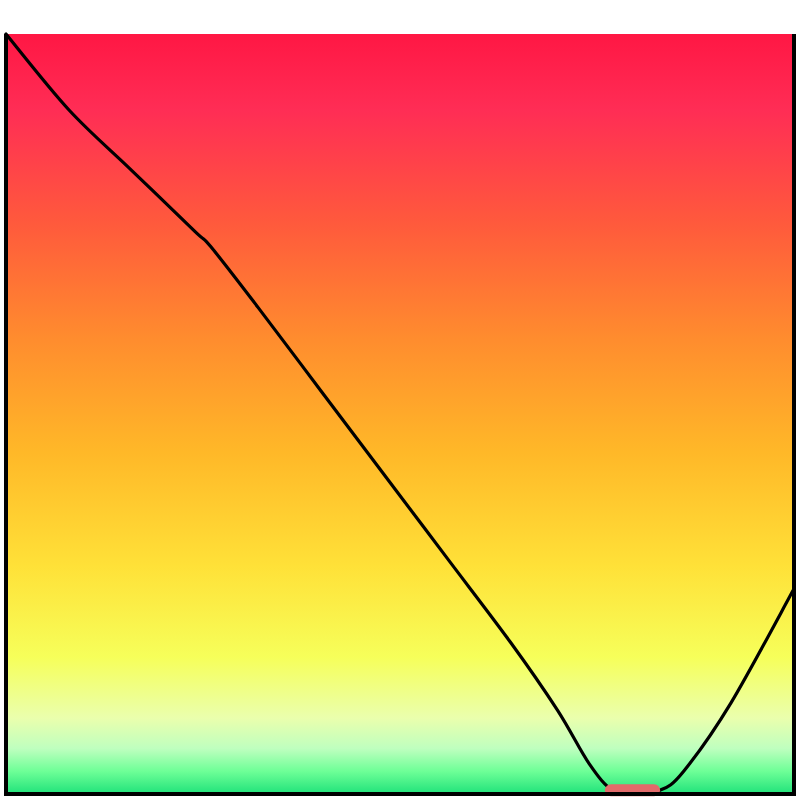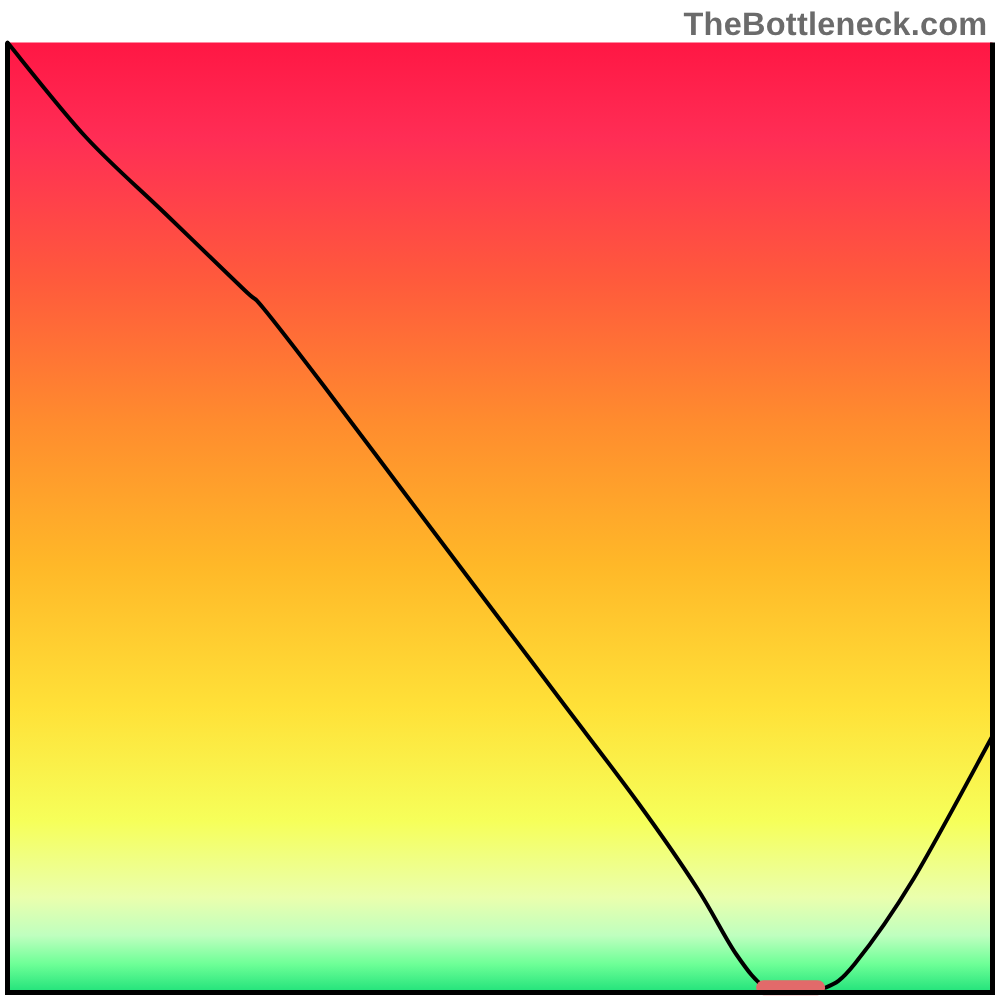--- a/index.html
+++ b/index.html
@@ -27,21 +27,20 @@
     pointer-events: none;
     user-select: none;
   }
   svg { display: block; }
 </style>
 </head>
 <body>
 
 <div class="stage">
 
-  <div class="watermark">TheBottleneck.com</div>
 
   <svg id="chart-svg" width="800" height="800" viewBox="0 0 800 800">
     <defs>
       <linearGradient id="heat" x1="0" y1="0" x2="0" y2="1">
           <stop offset="0.0%" stop-color="#ff1744"></stop>
           <stop offset="10.0%" stop-color="#ff2d55"></stop>
           <stop offset="25.0%" stop-color="#ff5a3c"></stop>
           <stop offset="40.0%" stop-color="#ff8c2e"></stop>
           <stop offset="55.0%" stop-color="#ffb828"></stop>
           <stop offset="70.0%" stop-color="#ffe138"></stop>

